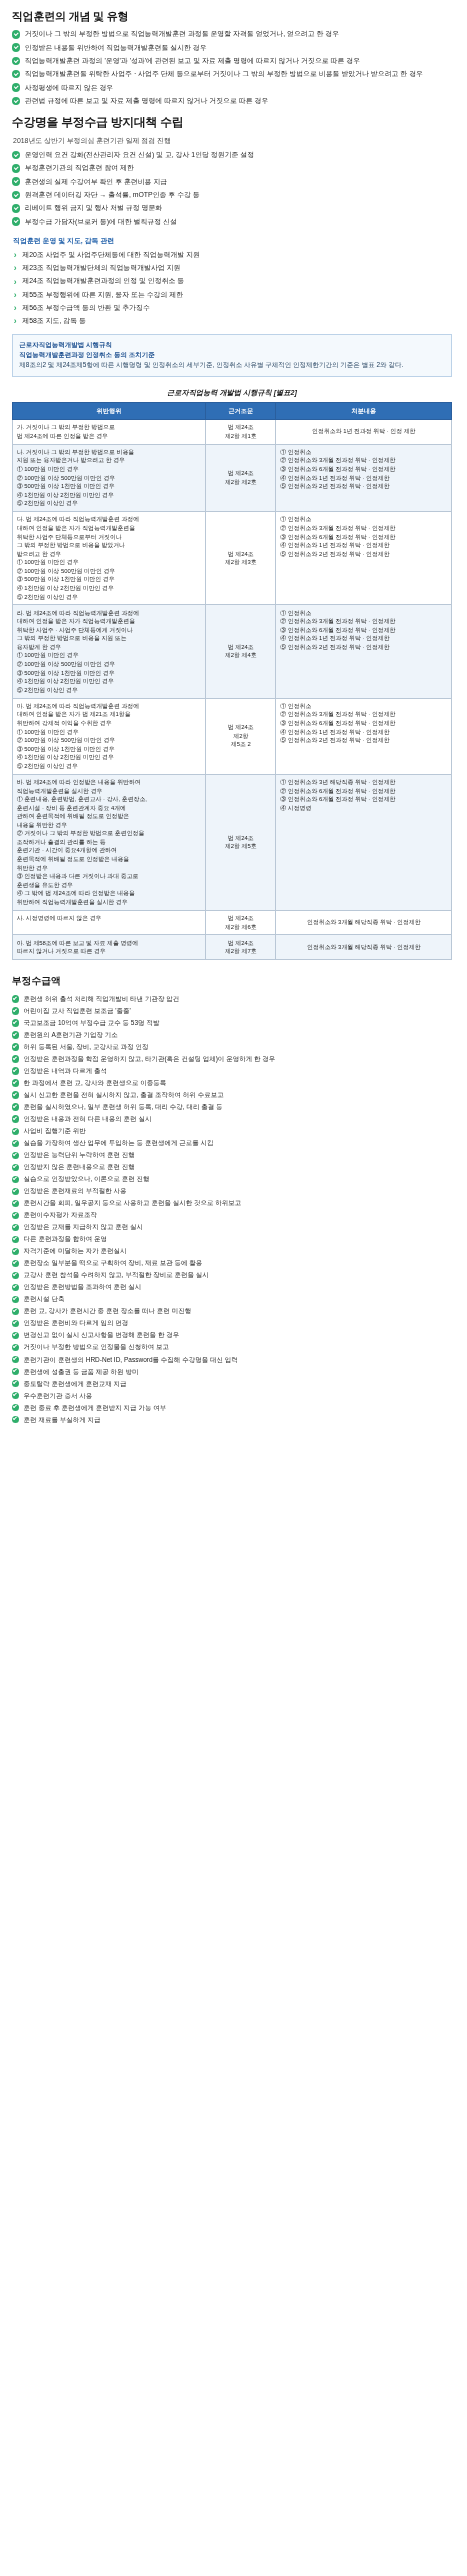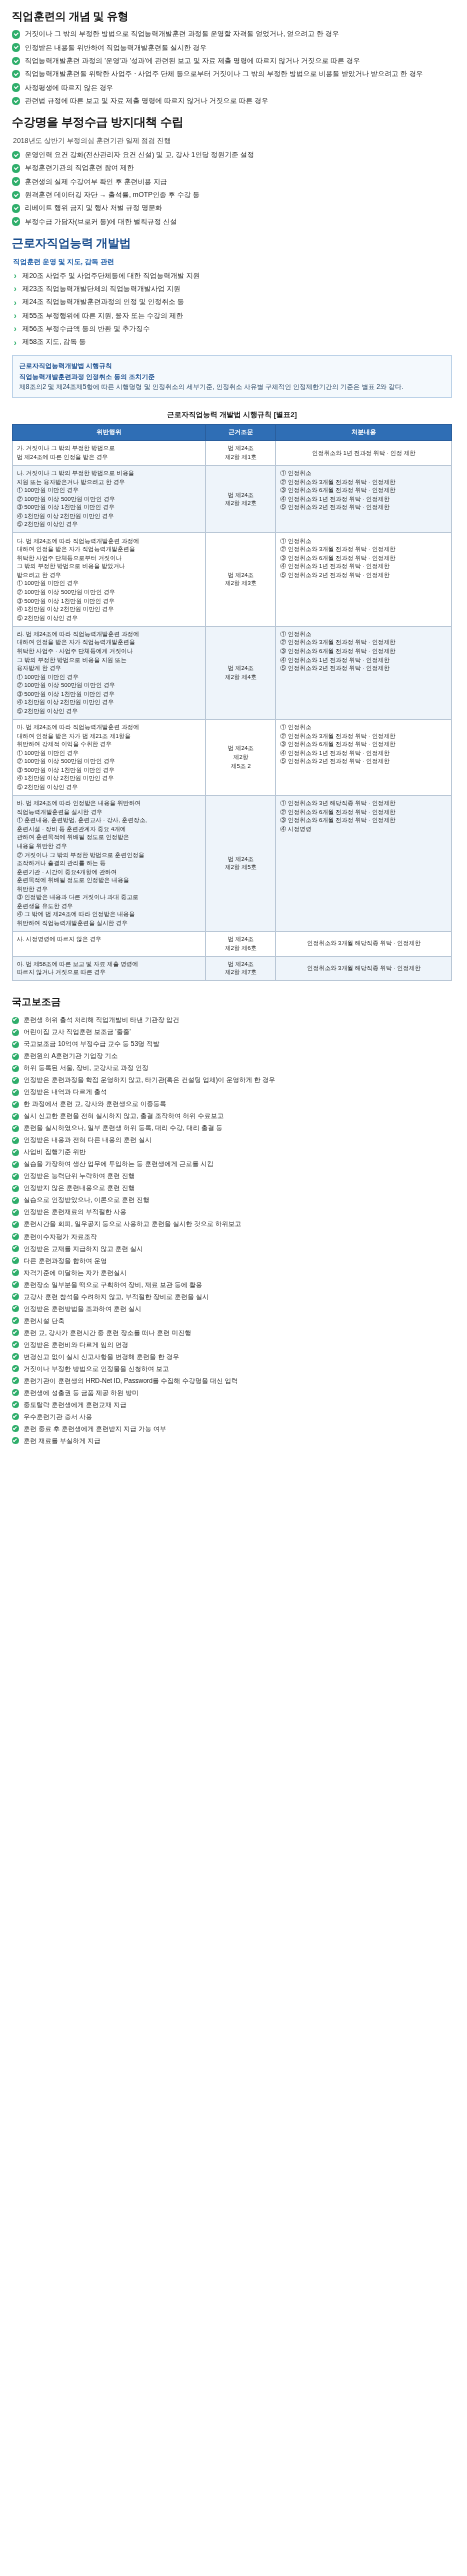--- a/index.html
+++ b/index.html
@@ -113,20 +113,21 @@
   }
   .note-box .l1 { font-weight: bold; color: #1c4f8f; }
 
   
   .tbl-caption {
     text-align: center;
     font-size: 7.2px;
     font-weight: bold;
     color: #1b1b1b;
     margin: 6.5px 0 3.9px 0;
+    font-style: italic;
   }
   table.reg {
     width: 100%;
     border-collapse: collapse;
     table-layout: fixed;
     font-size: 5.9px;
     line-height: 1.45;
   }
   table.reg th {
     background: #2f6eb5;
@@ -182,21 +183,20 @@
       <li><span class="bullet"></span><span>운영인력 요건 강화(전산관리자 요건 신설) 및 교, 강사 1인당 정원기준 설정</span></li>
       <li><span class="bullet"></span><span>부정훈련기관의 직업훈련 참여 제한</span></li>
       <li><span class="bullet"></span><span>훈련생의 실제 수강여부 확인 후 훈련비용 지급</span></li>
       <li><span class="bullet"></span><span>원격훈련 데이터깅 자단 → 출석률, mOTP인증 후 수강 등</span></li>
       <li><span class="bullet"></span><span>리베이트 행위 금지 및 행사 처벌 규정 명문화</span></li>
       <li><span class="bullet"></span><span>부정수급 가담자(브로커 등)에 대한 벌칙규정 신설</span></li>
     </ul>
   </section>
 
   <section>
-    <h1 class="sec-title blue big">근로자직업능력 개발법</h1>
     <p class="sec-sub blue">직업훈련 운영 및 지도, 감독 관련</p>
     <ul class="arrow">
       <li>제20조 사업주 및 사업주단체등에 대한 직업능력개발 지원</li>
       <li>제23조 직업능력개발단체의 직업능력개발사업 지원</li>
       <li>제24조 직업능력개발훈련과정의 인정 및 인정취소 등</li>
       <li>제55조 부정행위에 따른 지원, 융자 또는 수강의 제한</li>
       <li>제56조 부정수급액 등의 반환 및 추가징수</li>
       <li>제58조 지도, 감독 등</li>
     </ul>
 
@@ -336,21 +336,21 @@
 따르지 않거나 거짓으로 따른 경우</td>
             <td class="c" style="white-space: pre-line;">법 제24조
 제2항 제7호</td>
             <td class="c" style="white-space: pre-line;">인정취소와 3개월 해당직종 위탁 · 인정제한</td>
           </tr>
         </tbody>
     </table>
   </section>
 
   <section>
-    <h2 class="case-title">국고보조금</h2>
+    <h2 class="case-title">부정수급액</h2>
     <ul class="chk small green" id="cases-list">
         <li><span class="bullet"></span><span>훈련생 허위 출석 처리해 직업개발비 타낸 기관장 압건</span></li>
         <li><span class="bullet"></span><span>어린이집 교사 직업훈련 보조금 '줄줄'</span></li>
         <li><span class="bullet"></span><span>국고보조금 10억여 부정수급 교수 등 53명 적발</span></li>
         <li><span class="bullet"></span><span>훈련원의 A훈련기관 기업장 기소</span></li>
         <li><span class="bullet"></span><span>허위 등록된 서울, 장비, 교강사로 과정 인정</span></li>
         <li><span class="bullet"></span><span>인정받은 훈련과정을 학점 운영하지 않고, 타기관(혹은 컨설팅 업체)이 운영하게 한 경우</span></li>
         <li><span class="bullet"></span><span>인정받은 내역과 다르게 출석</span></li>
         <li><span class="bullet"></span><span>한 과정에서 훈련 교, 강사와 훈련생으로 이중등록</span></li>
         <li><span class="bullet"></span><span>실시 신고한 훈련을 전혀 실시하지 않고, 출결 조작하여 허위 수료보고</span></li>

